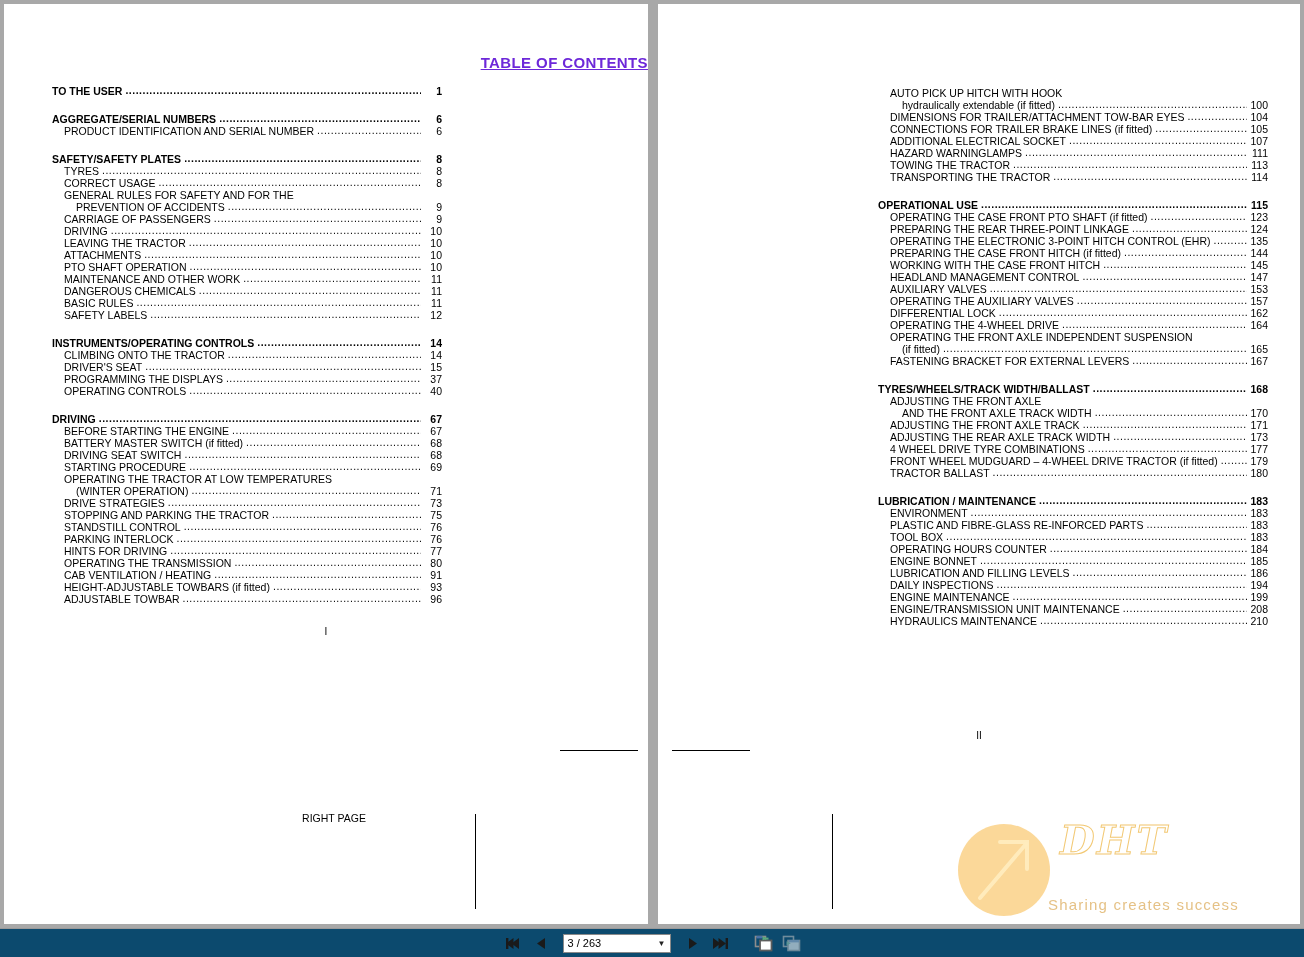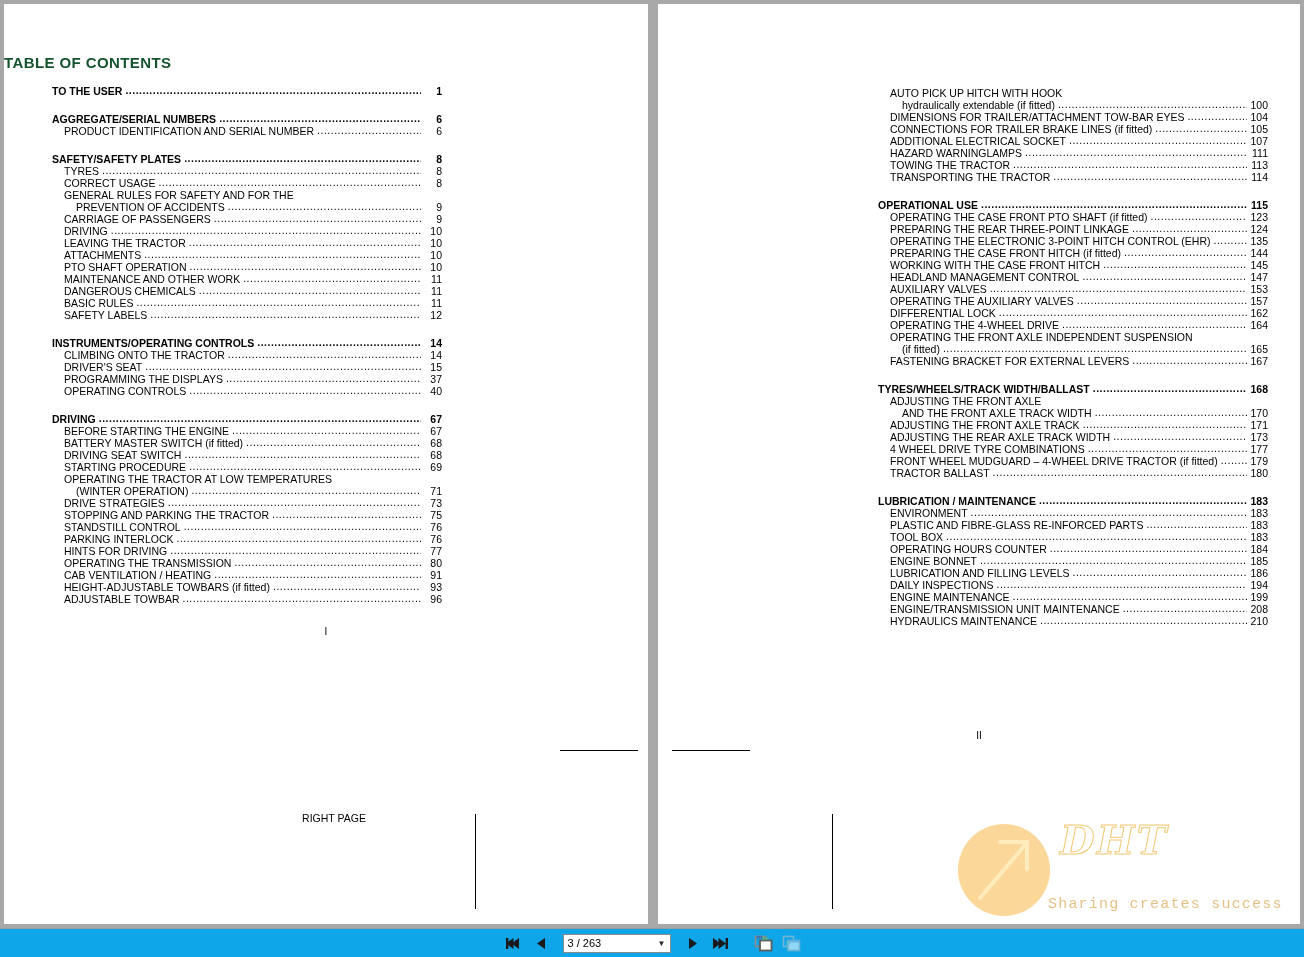--- a/index.html
+++ b/index.html
@@ -20,22 +20,23 @@
     background: #ffffff;
     height: 920px;
     overflow: hidden;
   }
   #page-left  { left: 4px;   width: 644px; }
   #page-right { left: 658px; width: 642px; }
 
   
   .toc-title {
     font-size: 15px; font-weight: bold; letter-spacing: .4px;
-    text-align: left; color: #14532d;
+    text-align: right; color: #6d28d9;
     margin-top: 50px;
+    text-decoration: underline;
   }
   .toc-col { position: relative; }
   #left-col  { margin: 0 0 0 48px; width: 390px; padding-top: 13px; }
   #right-col { margin: 0 0 0 0; width: 390px; padding-top: 82px;
                position: absolute; left: 220px; top: 0; }
 
   .entry {
     display: flex; align-items: baseline;
     font-size: 10.5px; color: #000;
     line-height: 1.0;
@@ -66,21 +67,21 @@
     font-size: 10.5px; color: #000; top: 808px; left: 8px;
   }
   
   .crop-h { position: absolute; height: 0; border-top: 1px solid #000; }
   .crop-v { position: absolute; width: 0; border-left: 1px solid #000; }
 
   
   #toolbar {
     position: absolute; left: 0; top: 928px;
     width: 1304px; height: 29px;
-    background: #0ea5e9;
+    background: #0c4a6e;
     border-top: 1px solid #9a9a9a;
     display: flex; align-items: center; justify-content: center;
     gap: 9px;
   }
   .tb-btn {
     width: 19px; height: 19px;
     display: flex; align-items: center; justify-content: center;
     background: transparent; border: none; cursor: pointer;
   }
   .tb-btn svg { display: block; }
@@ -110,21 +111,21 @@
   #wm-dht {
     position: absolute; left: 130px; top: 6px;
     font-family: "DejaVu Serif", serif;
     font-size: 40px; font-weight: bold; font-style: italic;
     letter-spacing: 2px;
     color: transparent;
     -webkit-text-stroke: 1px rgba(240,190,90,.85);
   }
   #wm-tag {
     position: absolute; left: 118px; top: 86px;
-    font-family: Liberation Mono, monospace;
+    font-family: Liberation Sans, sans-serif;
     font-size: 15px; letter-spacing: 1.2px;
     color: rgba(226,186,120,.9);
   }
 </style>
 </head>
 <body>
 
 <div id="viewer">
 
   <div class="page" id="page-left">

